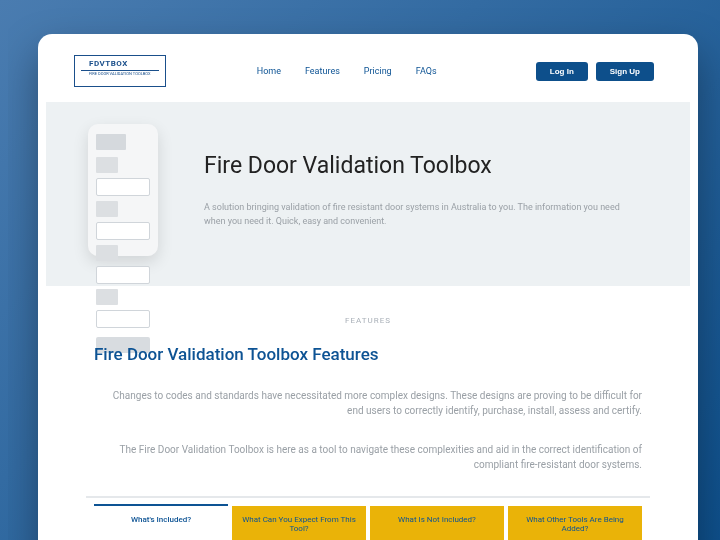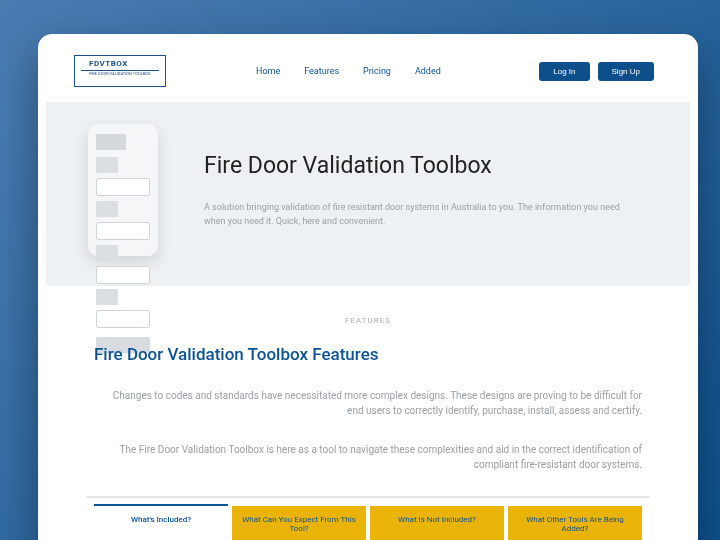--- a/index.html
+++ b/index.html
@@ -30,21 +30,21 @@
     color: #1a4f8b;
     font-weight: bold;
     letter-spacing: 0.5px;
     line-height: 1;
   }
   .logo .sub { font-size: 4px; letter-spacing: 0; font-weight: normal; display:block; margin-top:2px; border-top:1px solid #1a4f8b; padding-top:1px;}
   .nav { flex:1; display:flex; justify-content:center; gap:8px; }
   .nav a { color:#0d5394; font-size:9px; text-decoration:none; cursor:pointer; }
   .auth { display:flex; gap:8px; }
   .btn {
-    background:#0d4f8b; color:#fff; font-size:8px; font-weight:normal;
+    background:#0d4f8b; color:#fff; font-size:8px; font-weight:bold;
     padding:5px 14px; border-radius:3px; border:none; cursor:pointer;
   }
   .hero {
     background:#edf1f3; padding:22px 42px 30px 42px;
     display:flex; gap:30px; align-items:center;
     margin-top:6px;
   }
   .phone {
     width:70px; height:132px; background:#f5f6f7;
     border-radius:10px; box-shadow:0 6px 16px rgba(0,0,0,0.12);
@@ -77,21 +77,21 @@
 
   <div class="header">
     <div class="logo">
       <span>FDVTBOX</span>
       <span class="sub">FIRE DOOR VALIDATION TOOLBOX</span>
     </div>
     <nav class="nav">
       <a>Home</a>
       <a>Features</a>
       <a>Pricing</a>
-      <a>Added</a>
+      <a>FAQs</a>
     </nav>
     <div class="auth">
       <button class="btn">Log In</button>
       <button class="btn">Sign Up</button>
     </div>
   </div>
 
   <div class="hero">
     <div class="phone">
       <div class="tt"></div>
@@ -100,21 +100,21 @@
       <div class="lbl"></div>
         <div class="fld"></div>
       <div class="lbl"></div>
         <div class="fld"></div>
       <div class="lbl"></div>
         <div class="fld"></div>
       <div class="sb"></div>
     </div>
     <div class="hero-text">
       <h1>Fire Door Validation Toolbox</h1>
-      <p>A solution bringing validation of fire resistant door systems in Australia to you. The information you need when you need it. Quick, here and convenient.</p>
+      <p>A solution bringing validation of fire resistant door systems in Australia to you. The information you need when you need it. Quick, easy and convenient.</p>
     </div>
   </div>
 
   <div class="features">
     <div class="over">FEATURES</div>
     <h2>Fire Door Validation Toolbox Features</h2>
     <p>Changes to codes and standards have necessitated more complex designs. These designs are proving to be difficult for end users to correctly identify, purchase, install, assess and certify.</p>
     <p>The Fire Door Validation Toolbox is here as a tool to navigate these complexities and aid in the correct identification of compliant fire-resistant door systems.</p>
     <div class="tabs">
       <div class="tab active">What's Included?</div>

